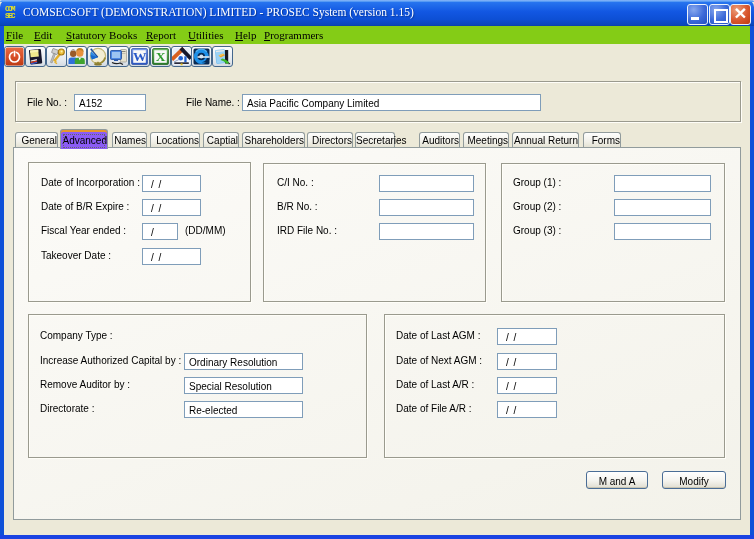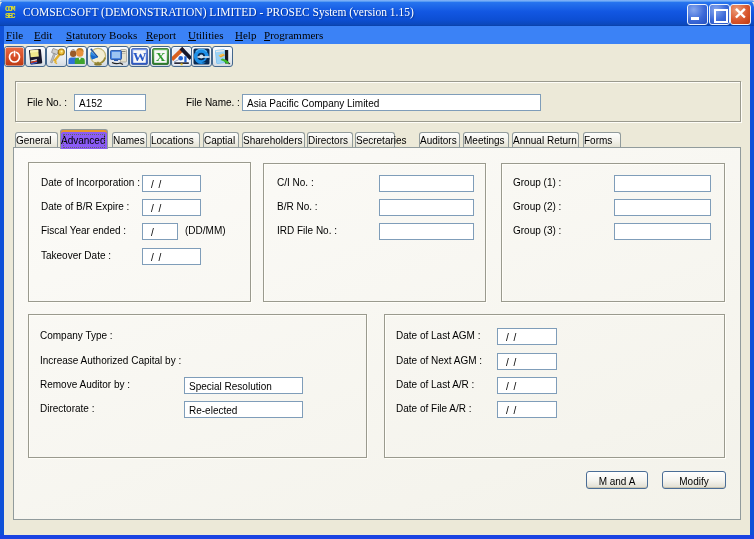--- a/index.html
+++ b/index.html
@@ -10,32 +10,32 @@
 #title:before{content:"";position:absolute;left:0;top:0;width:100%;height:2px;background:linear-gradient(180deg,#8db9f8,#4490f2);border-radius:7px 7px 0 0}
 #ticon{position:absolute;left:5px;top:6px;font-family:"Liberation Mono",monospace;font-size:7.5px;font-weight:bold;color:#e9e421;line-height:7px;letter-spacing:-1.5px}
 #ttext{position:absolute;left:23px;top:6px;color:#fff;font-family:"Liberation Serif",serif;font-weight:normal;font-size:11.5px;text-shadow:1px 1px 1px #0a3a9a}
 .tb{position:absolute;top:4px;width:21px;height:21px;border-radius:3px;border:1px solid #eaf2fb}
 #bmin{left:687px;background:radial-gradient(circle at 30% 25%,#86a7ee,#3c69d8 55%,#2450c0)}
 #bmax{left:709px;background:radial-gradient(circle at 30% 25%,#86a7ee,#3c69d8 55%,#2450c0)}
 #bclose{left:730px;background:radial-gradient(circle at 30% 25%,#eb9e7c,#d9572e 55%,#bc3b12)}
 #bmin:after{content:"";position:absolute;left:3px;bottom:4px;width:8px;height:3px;background:#fff}
 #bmax:after{content:"";position:absolute;left:4px;top:4px;width:10px;height:10px;border:2px solid #fff}
 #bclose:after{content:"\00d7";position:absolute;left:0;top:-4px;width:19px;text-align:center;color:#fff;font-size:21px;font-weight:bold}
-#menu{position:absolute;left:4px;top:26px;width:746px;height:18px;background:#3b82f6;font-family:"Liberation Serif",serif;font-size:11px;color:#000}
+#menu{position:absolute;left:4px;top:26px;width:746px;height:18px;background:#84cc16;font-family:"Liberation Serif",serif;font-size:11px;color:#000}
 #menu span{position:absolute;top:3px}
 u{text-decoration:underline}
 #toolbar{position:absolute;left:4px;top:44px;width:746px;height:26px;background:#ece9d8}
 .tbtn{position:absolute;top:2px;width:21px;height:21px;border:1px solid #44678c;border-radius:3px;background:linear-gradient(180deg,#fcfdfe,#e4e9ee 70%,#d4dbe2)}
 .tbtn svg{position:absolute;left:0px;top:0px}
 #fgroup{position:absolute;left:15px;top:81px;width:726px;height:41px;border:1px solid #9a9a8e;box-shadow:inset 1px 1px 0 #fffef8, 1px 1px 0 #fffef8}
 .lbl{position:absolute;font-size:10px;color:#000;white-space:nowrap}
 .inp{position:absolute;height:17px;background:#fff;border:1px solid #7f9db9;font-size:10px;color:#000;padding:3px 0 0 4px;white-space:nowrap;line-height:11px}
 .dt{padding-left:8px;letter-spacing:1px}
 #tabs{position:absolute;left:13px;top:129px;width:740px;height:19px;font-size:10px}
-.tab{position:absolute;top:3px;height:15px;border:1px solid #919b9c;border-bottom:none;border-radius:3px 3px 0 0;background:linear-gradient(180deg,#fefefd,#f1f0e9 60%,#e4e2d4);text-align:left;padding-top:2px}
+.tab{position:absolute;top:3px;height:15px;border:1px solid #919b9c;border-bottom:none;border-radius:3px 3px 0 0;background:linear-gradient(180deg,#fefefd,#f1f0e9 60%,#e4e2d4);text-align:right;padding-top:2px}
 .tabsel{top:0;height:20px;background:#8b5cf6;z-index:5;padding-top:5px;box-shadow:inset 0 2px 0 #e5982d}
 .tabsel i{position:absolute;left:2px;top:4px;right:2px;bottom:1px;border:1px dotted #666;font-style:normal}
 #panel{position:absolute;left:13px;top:147px;width:728px;height:373px;background:linear-gradient(160deg,#fcfbf8,#f3f2ea);border:1px solid #919b9c}
 .grp{position:absolute;border:1px solid #9a9a8e;box-shadow:inset 1px 1px 0 #fffef8, 1px 1px 0 #fffef8}
 .btn{position:absolute;height:18px;border:1px solid #4a6d96;border-radius:3px;background:linear-gradient(180deg,#ffffff,#f4f3ee 55%,#e0ddd0);font-size:10px;text-align:center;padding-top:4px;box-shadow:inset 0 -1px 0 #c8c4b2}
 </style></head><body>
 <div id="win">
   <div id="lb"></div>
     <div id="rb"></div>
     <div id="bb"></div>
@@ -234,20 +234,21 @@
 
     <div class="lbl" style="left:499px;top:29px">Group (1) :</div>
     <div class="inp" style="left:600px;top:27px;width:97px"></div>
     <div class="lbl" style="left:499px;top:53px">Group (2) :</div>
     <div class="inp" style="left:600px;top:51px;width:97px"></div>
     <div class="lbl" style="left:499px;top:77px">Group (3) :</div>
     <div class="inp" style="left:600px;top:75px;width:97px"></div>
 
     <div class="lbl" style="left:26px;top:182px">Company Type :</div>
     <div class="lbl" style="left:26px;top:207px">Increase Authorized Capital by :</div>
+    <div class="inp" style="left:170px;top:205px;width:119px">Ordinary Resolution</div>
     <div class="lbl" style="left:26px;top:231px">Remove Auditor by :</div>
     <div class="inp" style="left:170px;top:229px;width:119px">Special Resolution</div>
     <div class="lbl" style="left:26px;top:255px">Directorate :</div>
     <div class="inp" style="left:170px;top:253px;width:119px">Re-elected</div>
 
     <div class="lbl" style="left:382px;top:182px">Date of Last AGM :</div>
     <div class="inp dt" style="left:483px;top:180px;width:60px">/&nbsp;/</div>
     <div class="lbl" style="left:382px;top:207px">Date of Next AGM :</div>
     <div class="inp dt" style="left:483px;top:205px;width:60px">/&nbsp;/</div>
     <div class="lbl" style="left:382px;top:231px">Date of Last A/R :</div>

